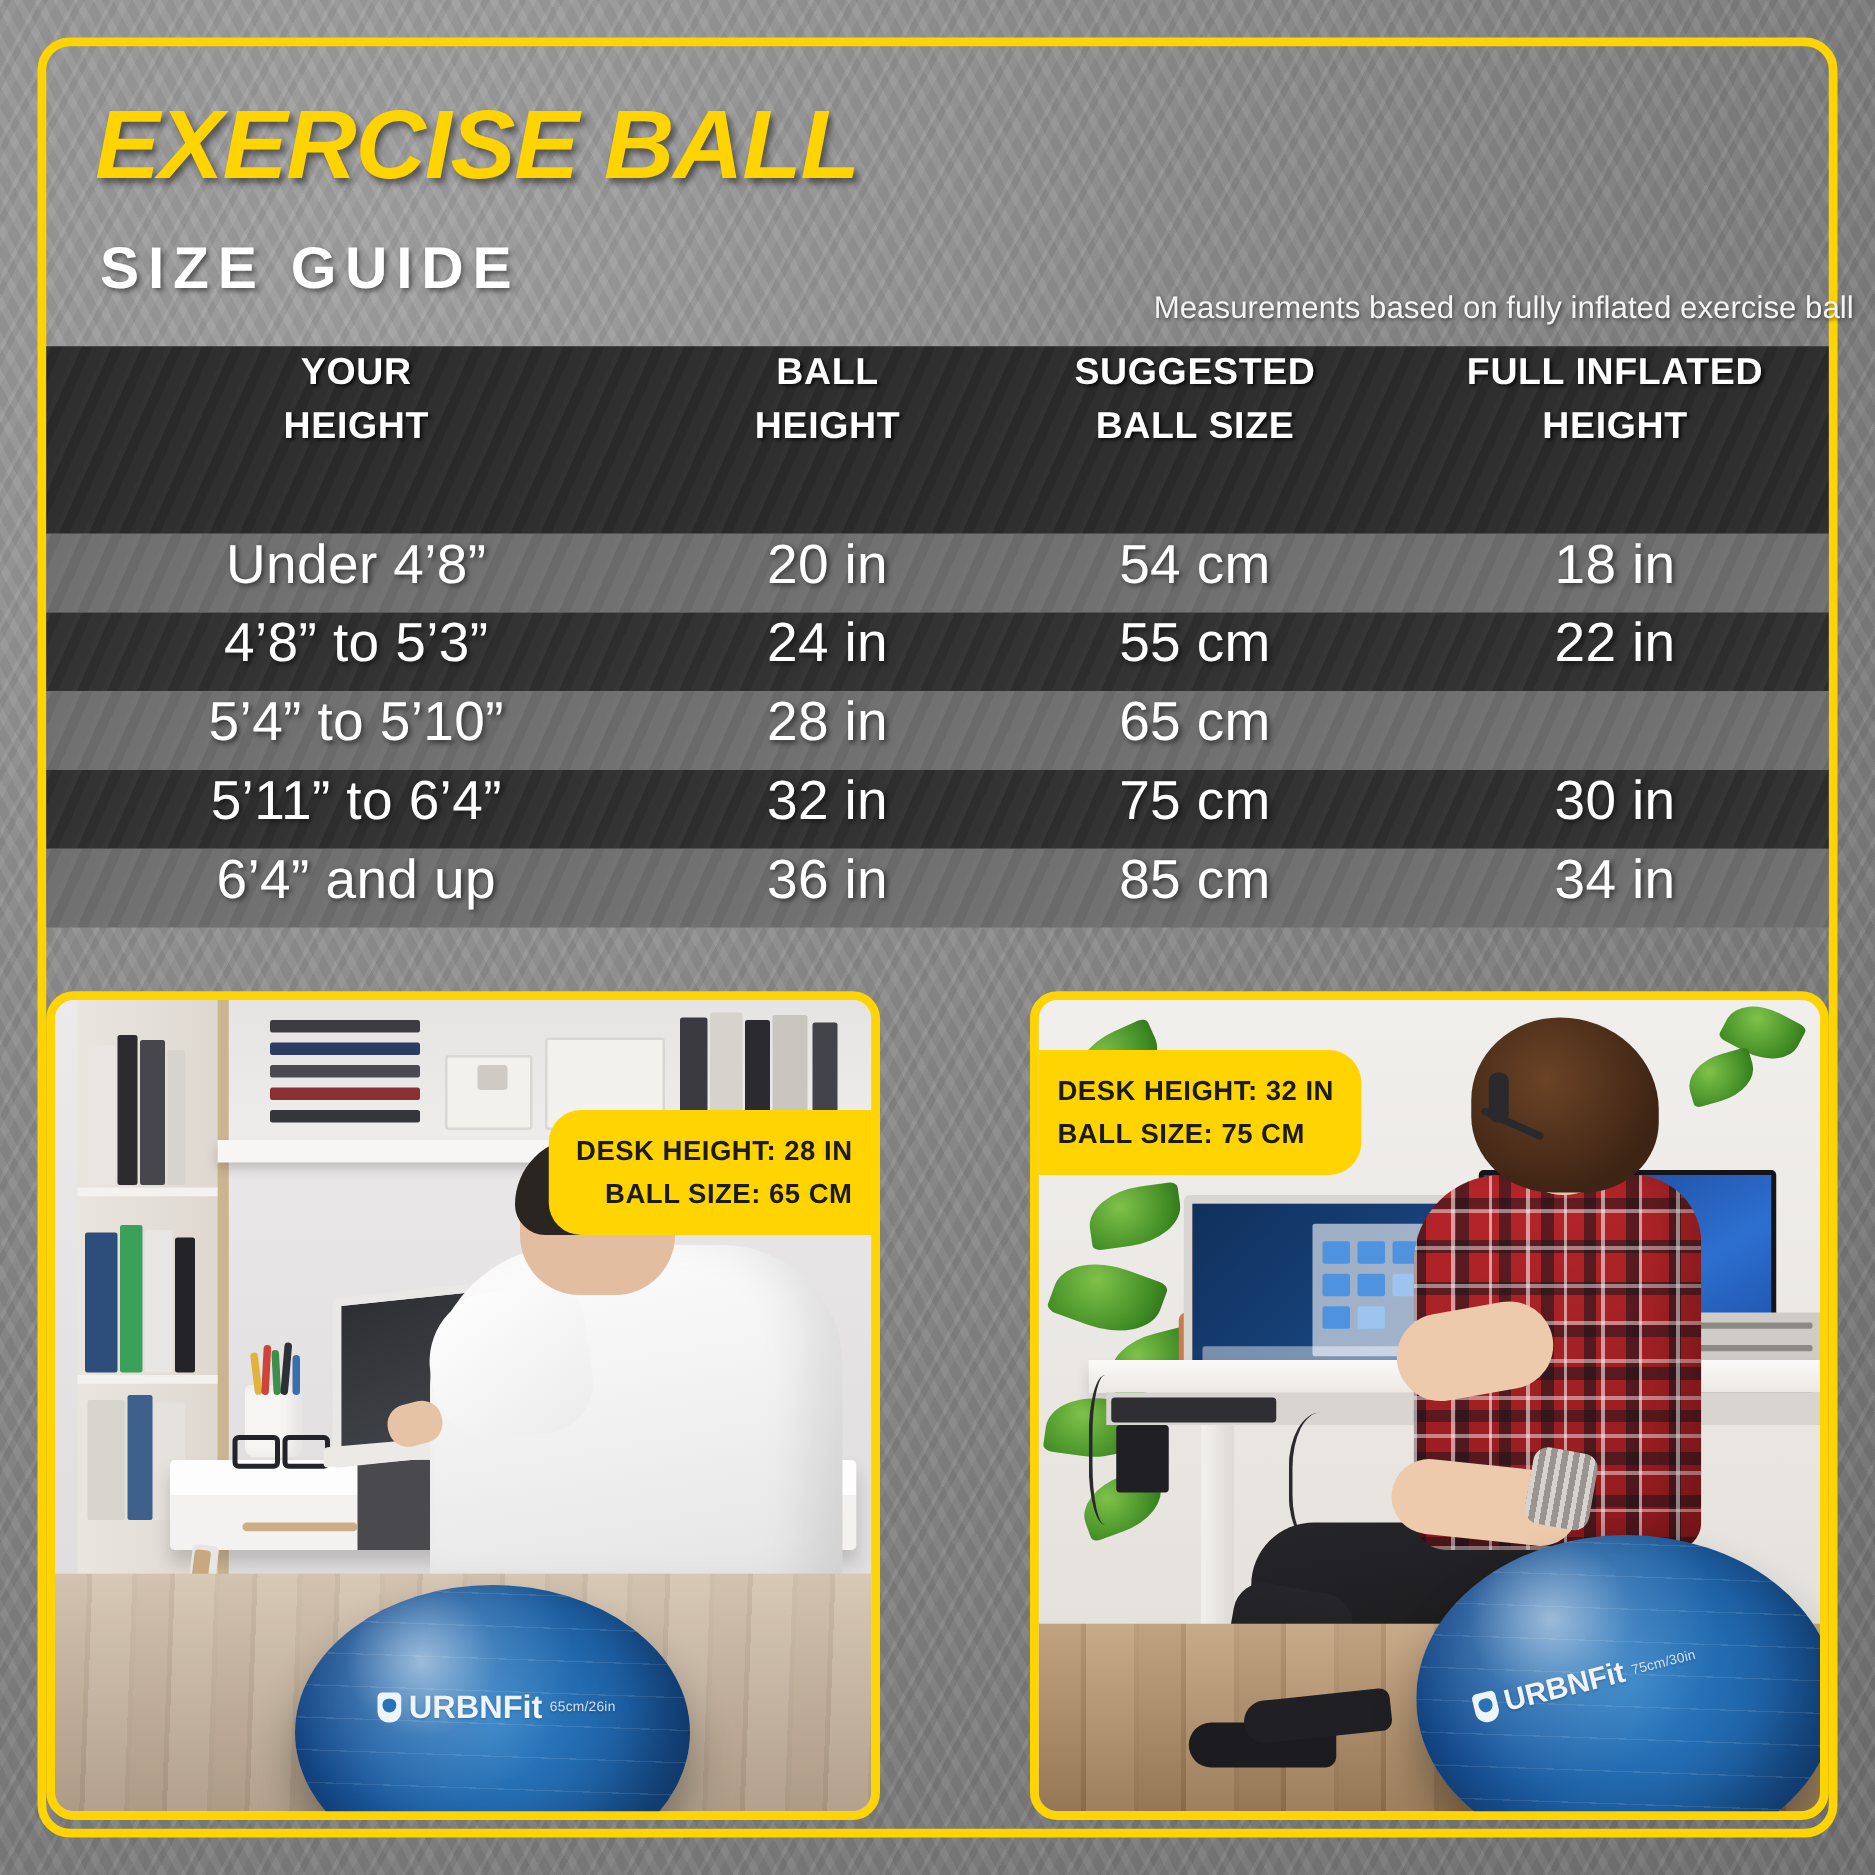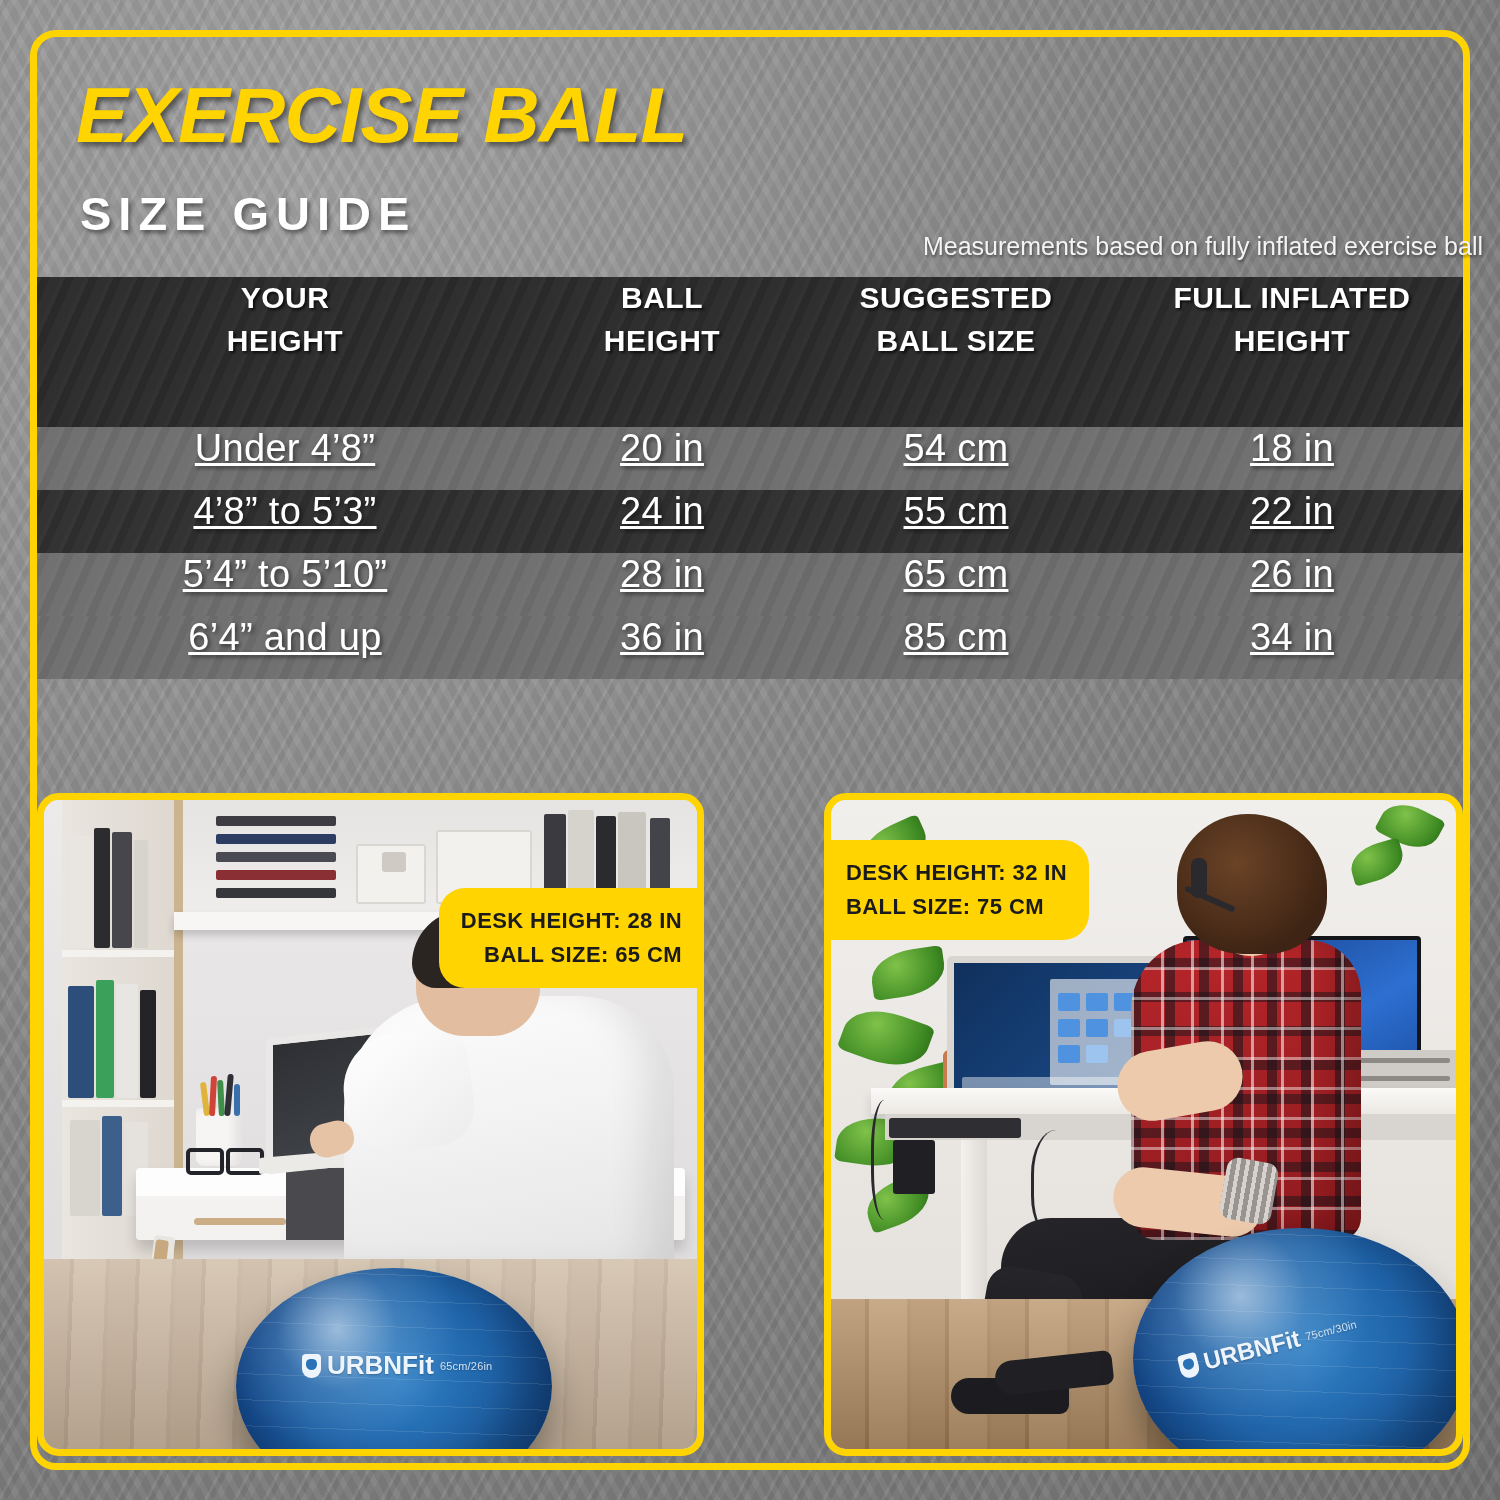--- a/index.html
+++ b/index.html
@@ -61,24 +61,23 @@
   .c1{width:496px;}
   .c2{width:258px;}
   .c3{width:330px;}
   .c4{width:342px;}
 
   .thead .c{
     color:#fff;font-weight:bold;font-size:30px;line-height:1.42;letter-spacing:.5px;
     text-shadow:2px 2px 3px rgba(0,0,0,.75);
   }
   .trow .cell{
-    color:#ffffff;font-size:38px;font-weight:400;letter-spacing:.3px;
+    color:#ffffff;font-size:44px;font-weight:400;letter-spacing:.3px;
     text-shadow:2px 2px 4px rgba(0,0,0,.55);
     white-space:nowrap;
-    text-decoration:underline;
   }
 
   
   .photos{position:absolute;left:37px;top:793px;width:1426px;height:663px;}
   .panel{
     position:absolute;top:0;height:663px;
     border:7px solid #ffd400;border-radius:22px;box-sizing:border-box;
     overflow:hidden;background:#d9d9d9;
   }
   .panel-left{left:0;width:667px;}
@@ -224,23 +223,28 @@
       <div class="c c1 cell">4’8” to 5’3”</div>
       <div class="c c2 cell">24 in</div>
       <div class="c c3 cell">55 cm</div>
       <div class="c c4 cell">22 in</div>
     </div>
 
     <div class="trow row-light">
       <div class="c c1 cell">5’4” to 5’10”</div>
       <div class="c c2 cell">28 in</div>
       <div class="c c3 cell">65 cm</div>
-      <div class="c c4 cell">26 in</div>
-    </div>
-
+    </div>
+
+    <div class="trow row-dark">
+      <div class="c c1 cell">5’11” to 6’4”</div>
+      <div class="c c2 cell">32 in</div>
+      <div class="c c3 cell">75 cm</div>
+      <div class="c c4 cell">30 in</div>
+    </div>
 
     <div class="trow row-light">
       <div class="c c1 cell">6’4” and up</div>
       <div class="c c2 cell">36 in</div>
       <div class="c c3 cell">85 cm</div>
       <div class="c c4 cell">34 in</div>
     </div>
   </div>
 
   <div class="photos">

